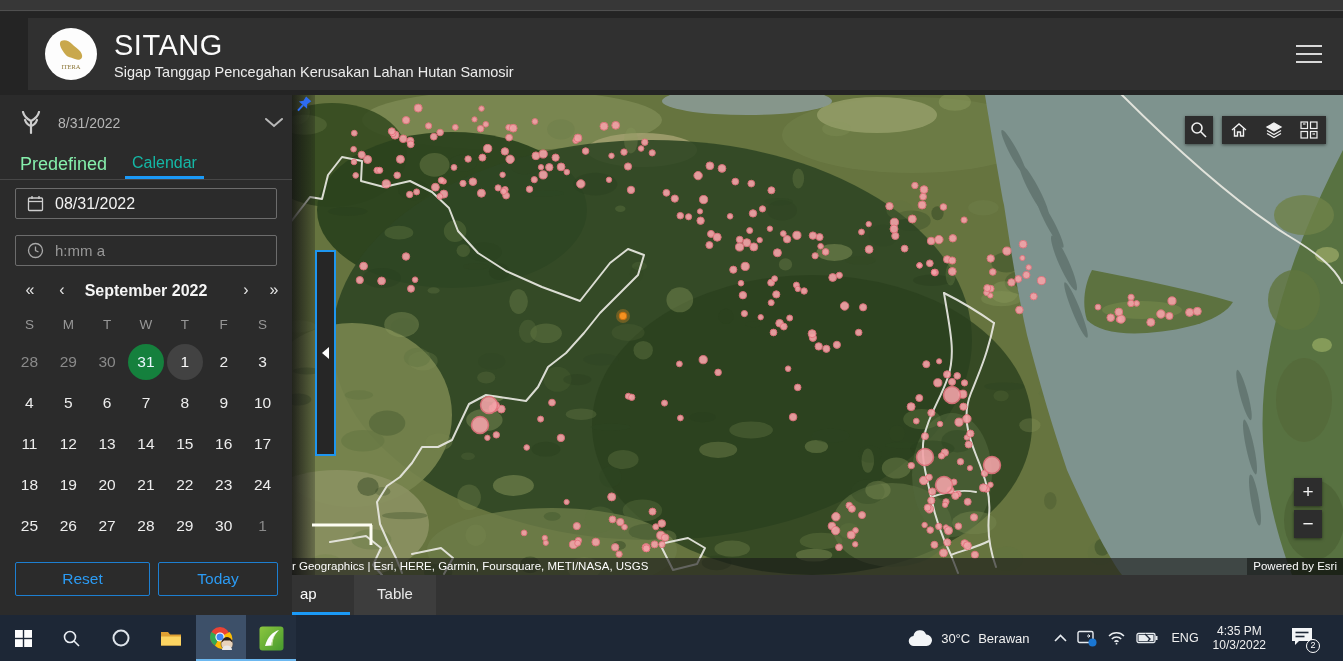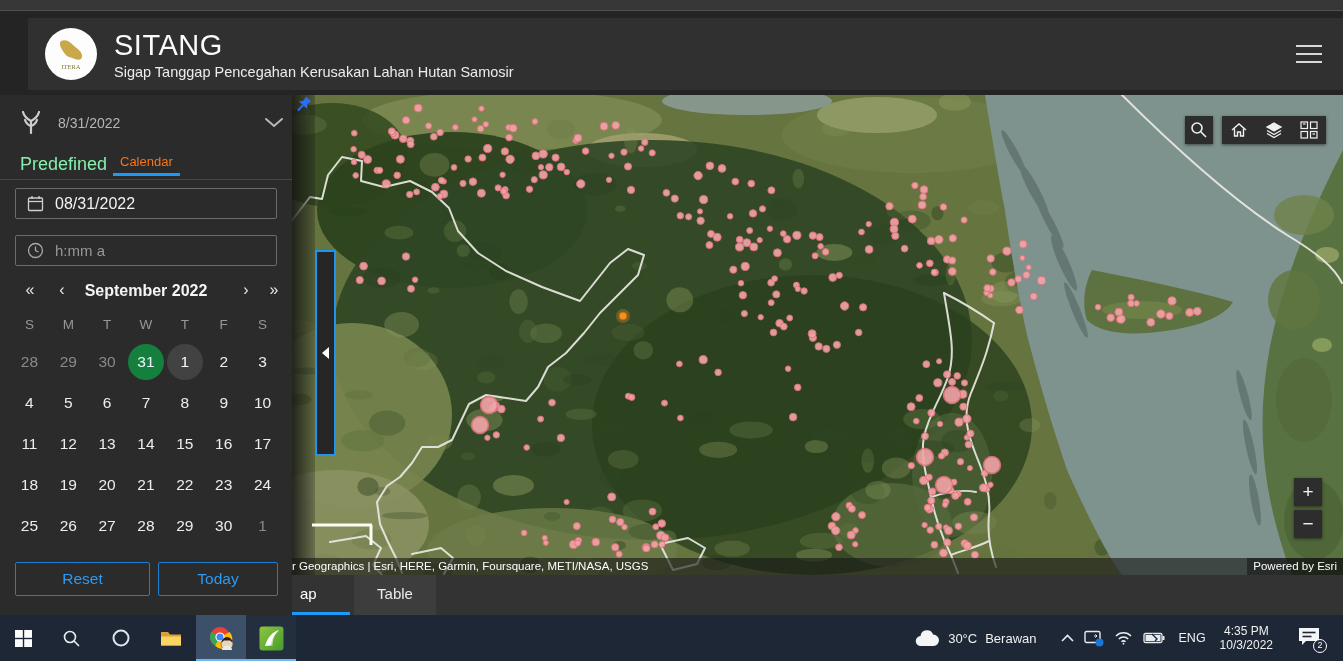--- a/index.html
+++ b/index.html
@@ -22,21 +22,21 @@
   
   .sidebar { position:absolute; left:0; top:95px; width:292px; height:520px; background:#2b2b2b; z-index:5; }
   .panel-head { position:absolute; left:0; top:10px; width:100%; height:34px; }
   .branch-icon { position:absolute; left:17px; top:6px; }
   .summary-date { position:absolute; left:58px; top:10px; font-size:14px; color:#b5b5b5; }
   .head-chevron { position:absolute; right:6px; top:10px; }
   .pin-icon { position:absolute; left:294px; top:96px; z-index:9; }
 
   .tabs-row { position:absolute; left:0; top:57px; width:100%; height:28px; border-bottom:1px solid #474747; }
   .tab-predefined { position:absolute; left:20px; top:2px; font-size:18px; color:#86efac; cursor:pointer; }
-  .tab-calendar { position:absolute; left:120px; top:2px; font-size:13px; color:#f97316; cursor:pointer; }
+  .tab-calendar { position:absolute; left:132px; top:2px; font-size:16px; color:#14b8a6; cursor:pointer; }
   .tab-calendar::after { content:""; position:absolute; left:-7px; right:-7px; bottom:-7px; height:3px; background:#1b9af7; }
 
   .field { position:absolute; left:15px; width:262px; height:31px; border:1px solid #6c6c6c; border-radius:2px; display:flex; align-items:center; background:transparent; }
   .field.date { top:93px; }
   .field.time { top:140px; }
   .field svg { margin-left:11px; flex:none; }
   .field input { background:transparent; border:none; outline:none; color:#f2f2f2; font-size:16px; margin-left:11px; width:190px; font-family:"Liberation Sans",sans-serif; }
   .field input::placeholder { color:#979797; font-size:15px; }
 
   .cal-nav { position:absolute; left:0; top:186px; width:100%; height:24px; color:#ededed; }
@@ -83,21 +83,21 @@
   .table-tab { position:absolute; left:62px; top:0px; width:82px; height:40px; background:#3d3d3d; color:#eaeaea; font-size:15px; line-height:38px; text-align:center; cursor:pointer; }
 
   
   .taskbar { position:absolute; left:0; top:615px; width:1343px; height:46px; background:#1d2736; display:flex; align-items:stretch; z-index:10; }
   .tb-left { display:flex; align-items:stretch; }
   .tb-cell { width:50px; display:flex; align-items:center; justify-content:center; position:relative; cursor:pointer; }
   .tb-cell.start { width:46px; }
   .tb-cell.app-active { background:#3d5069; }
   .tb-cell.app-open { background:#232e3e; }
   .tb-cell.app-active::after, .tb-cell.app-open::after { content:""; position:absolute; left:0; bottom:0; width:100%; height:2.5px; background:#6cb8f0; }
-  .tb-right { margin-left:auto; display:flex; align-items:center; gap:10px; padding-right:16px; color:#f0f0f0; font-size:13px; }
+  .tb-right { margin-left:auto; display:flex; align-items:center; gap:10px; padding-right:23px; color:#f0f0f0; font-size:13px; }
   .weather { display:flex; align-items:center; gap:8px; margin-right:14px; }
   .tray-icon { display:flex; align-items:center; justify-content:center; cursor:pointer; }
   .lang { font-size:12.5px; margin:0 4px; cursor:pointer; }
   .clock { text-align:center; font-size:12px; line-height:14px; cursor:pointer; margin-right:14px; }
   .notif { position:relative; width:26px; height:24px; cursor:pointer; margin-right:4px; }
   .notif-badge { position:absolute; right:-4px; bottom:-3px; width:14px; height:14px; border-radius:50%; background:#1d2736; border:1.5px solid #fff; color:#fff; font-size:9px; line-height:11px; text-align:center; }
 </style>
 </head>
 <body>
 

